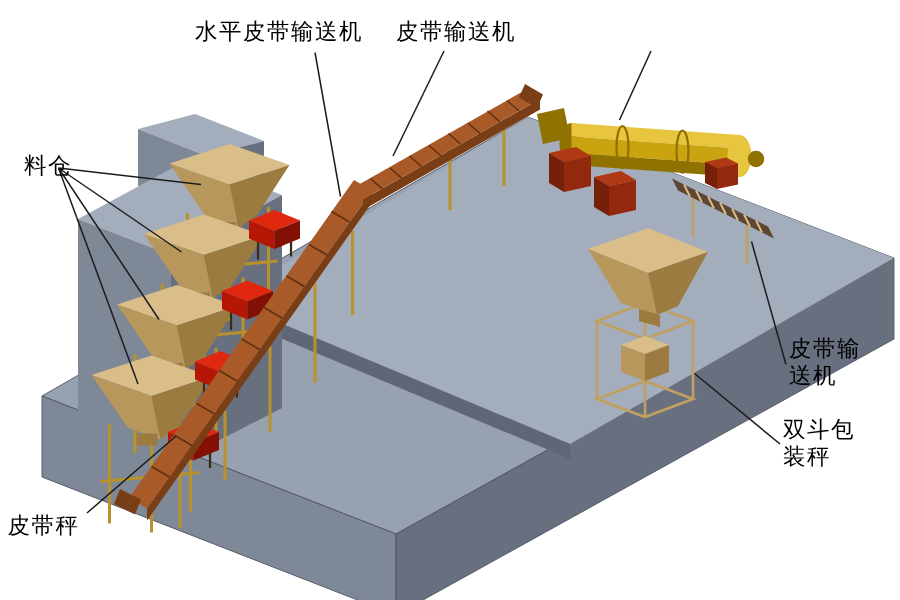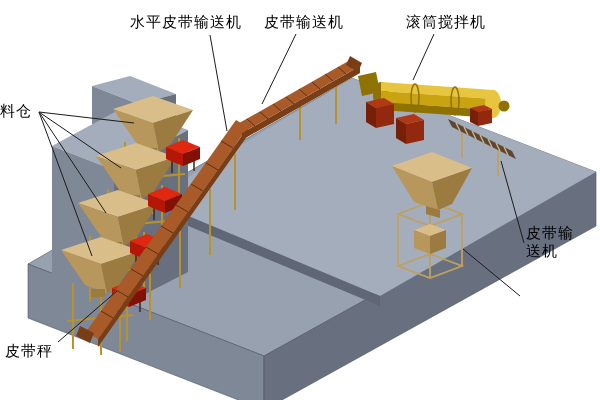--- a/index.html
+++ b/index.html
@@ -189,18 +189,18 @@
     <line class="s-leader" x1="39" y1="112" x2="106" y2="213"></line>
     <line class="s-leader" x1="39" y1="112" x2="92" y2="256"></line>
     <line class="s-leader" x1="524" y1="243" x2="501" y2="161"></line>
     <line class="s-leader" x1="520" y1="296" x2="463" y2="249"></line>
     <line class="s-leader" x1="58" y1="342" x2="117" y2="291"></line>
   </g>
 </svg>
 
 <div class="label" style="left:130px;top:13px">水平皮带输送机</div>
 <div class="label" style="left:264px;top:13px">皮带输送机</div>
-<div class="label" style="left:406px;top:13px">滚筒搅拌机</div>
-<div class="label" style="left:0;top:102px">料仓</div>
+<div class="label" style="left:16px;top:102px">料仓</div>
 <div class="label wrap" style="left:526px;top:224px">皮带输送机</div>
+<div class="label wrap" style="left:522px;top:278px">双斗包装秤</div>
 <div class="label" style="left:5px;top:342px">皮带秤</div>
 
 </div>
 
 </body></html>

